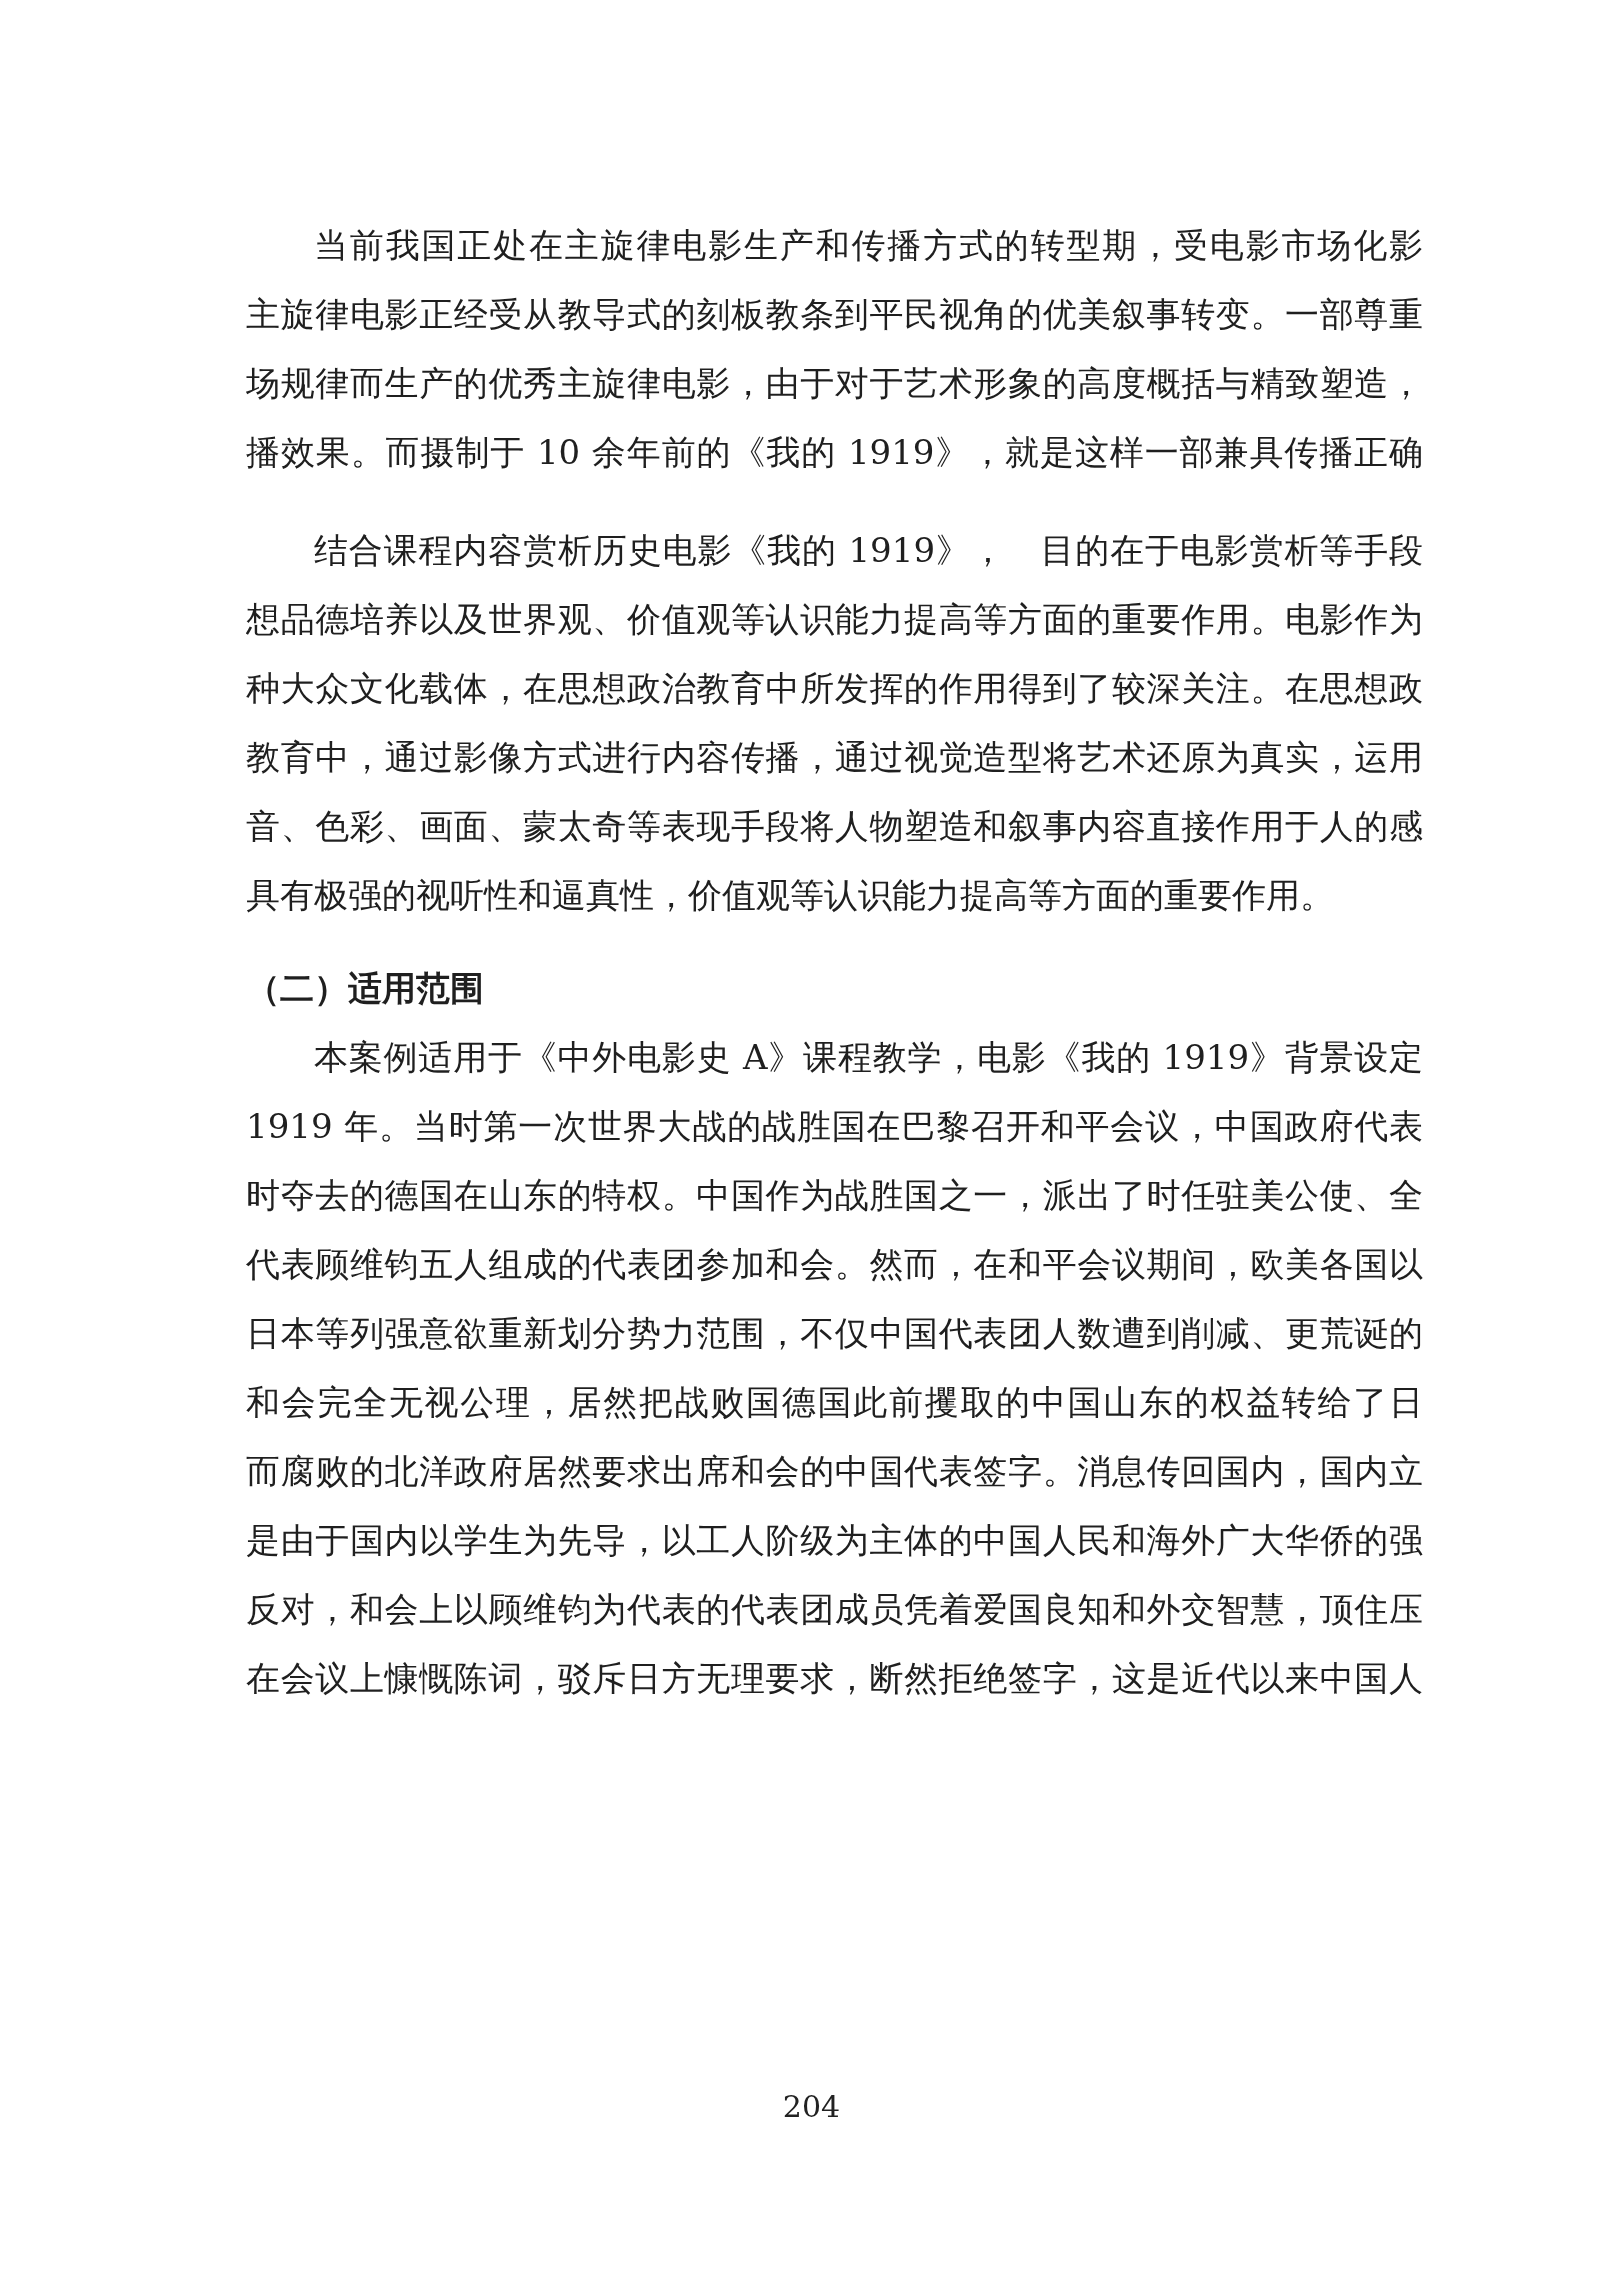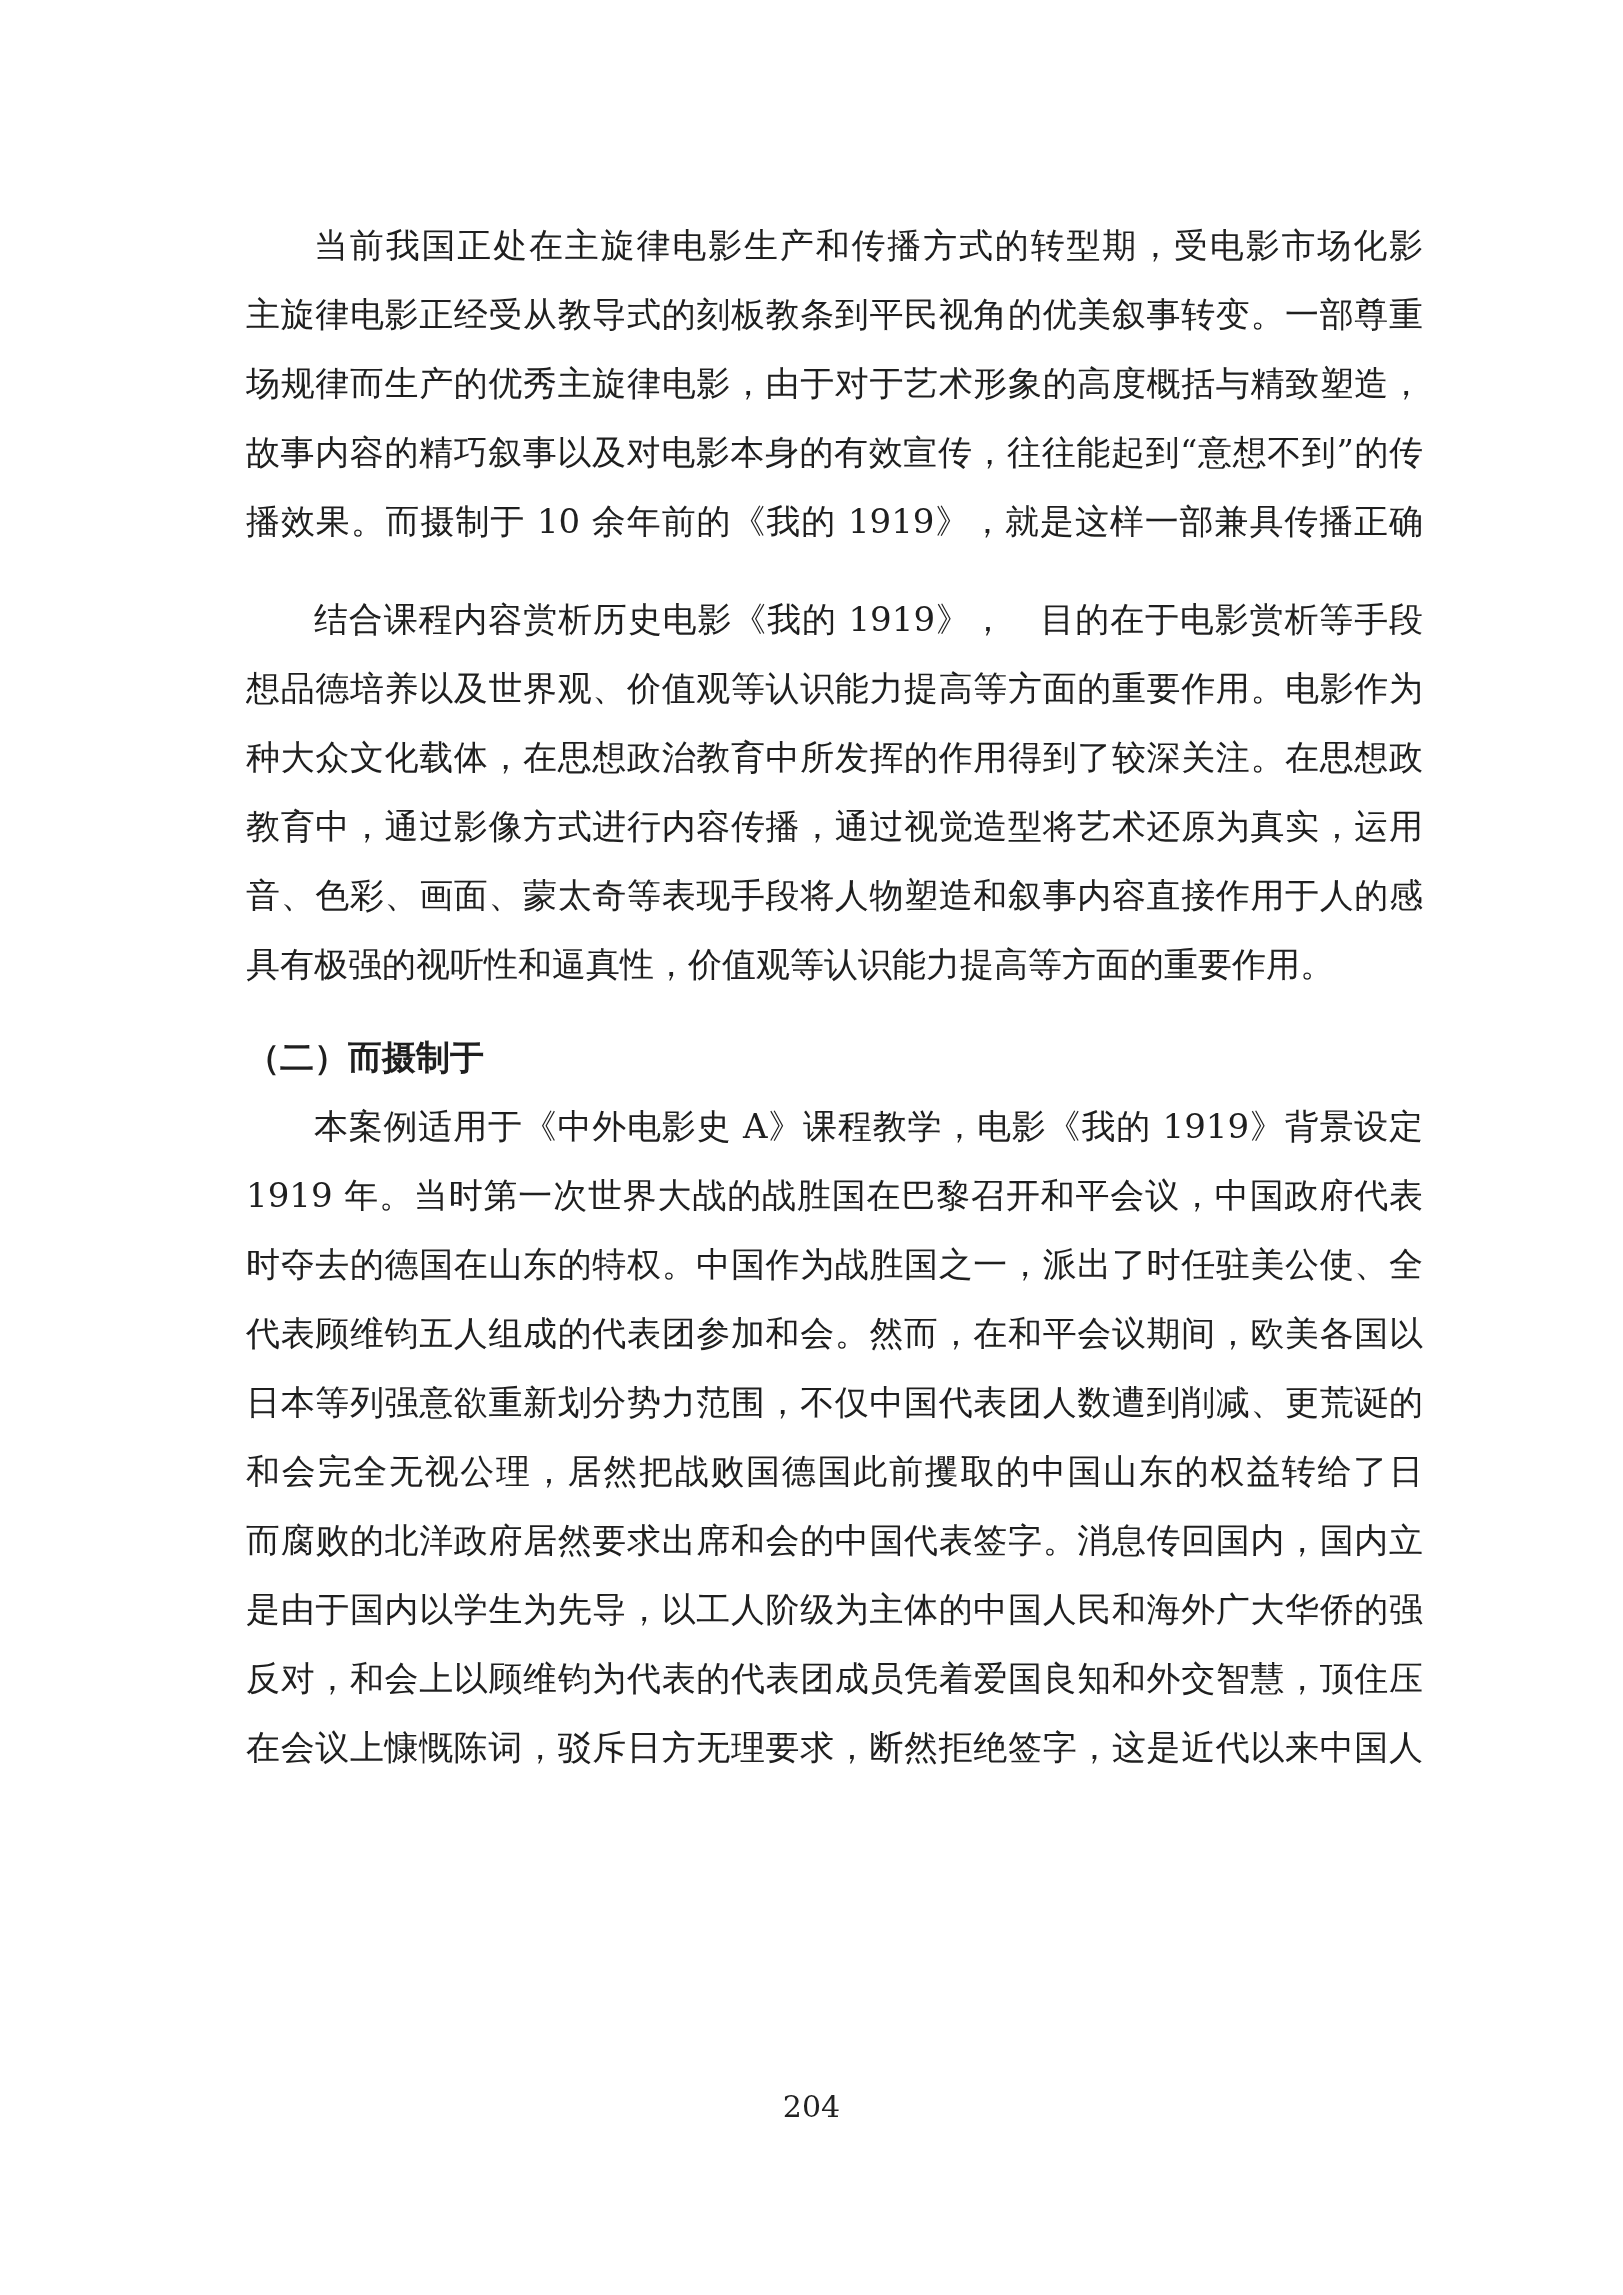--- a/index.html
+++ b/index.html
@@ -58,34 +58,33 @@
 </head>
 <body>
 
 <div class="page">
   <div class="content">
 
     <div class="para">
       <div class="line indent">当前我国正处在主旋律电影生产和传播方式的转型期，受电影市场化影响，</div>
       <div class="line">主旋律电影正经受从教导式的刻板教条到平民视角的优美叙事转变。一部尊重市</div>
       <div class="line">场规律而生产的优秀主旋律电影，由于对于艺术形象的高度概括与精致塑造，对</div>
-      <div class="line">故事内容的精巧叙事以及对电影本身的有效宣传，往往能起到“意想不到”的传</div>
       <div class="line">播效果。而摄制于 10 余年前的《我的 1919》，就是这样一部兼具传播正确历史</div>
     </div>
 
     <div class="para para-gap">
       <div class="line indent">结合课程内容赏析历史电影《我的 1919》，　目的在于电影赏析等手段在思</div>
       <div class="line">想品德培养以及世界观、价值观等认识能力提高等方面的重要作用。电影作为一</div>
       <div class="line">种大众文化载体，在思想政治教育中所发挥的作用得到了较深关注。在思想政治</div>
       <div class="line">教育中，通过影像方式进行内容传播，通过视觉造型将艺术还原为真实，运用声</div>
       <div class="line">音、色彩、画面、蒙太奇等表现手段将人物塑造和叙事内容直接作用于人的感官，</div>
       <div class="line last">具有极强的视听性和逼真性，价值观等认识能力提高等方面的重要作用。</div>
     </div>
 
-    <div class="section-heading">（二）而摄制于</div>
+    <div class="section-heading">（二）适用范围</div>
 
     <div class="para">
       <div class="line indent">本案例适用于《中外电影史 A》课程教学，电影《我的 1919》背景设定在</div>
       <div class="line">1919 年。当时第一次世界大战的战胜国在巴黎召开和平会议，中国政府代表提</div>
       <div class="line">时夺去的德国在山东的特权。中国作为战胜国之一，派出了时任驻美公使、全权</div>
       <div class="line">代表顾维钧五人组成的代表团参加和会。然而，在和平会议期间，欧美各国以及</div>
       <div class="line">日本等列强意欲重新划分势力范围，不仅中国代表团人数遭到削减、更荒诞的是</div>
       <div class="line">和会完全无视公理，居然把战败国德国此前攫取的中国山东的权益转给了日本，</div>
       <div class="line">而腐败的北洋政府居然要求出席和会的中国代表签字。消息传回国内，国内立刻</div>
       <div class="line">是由于国内以学生为先导，以工人阶级为主体的中国人民和海外广大华侨的强烈</div>

